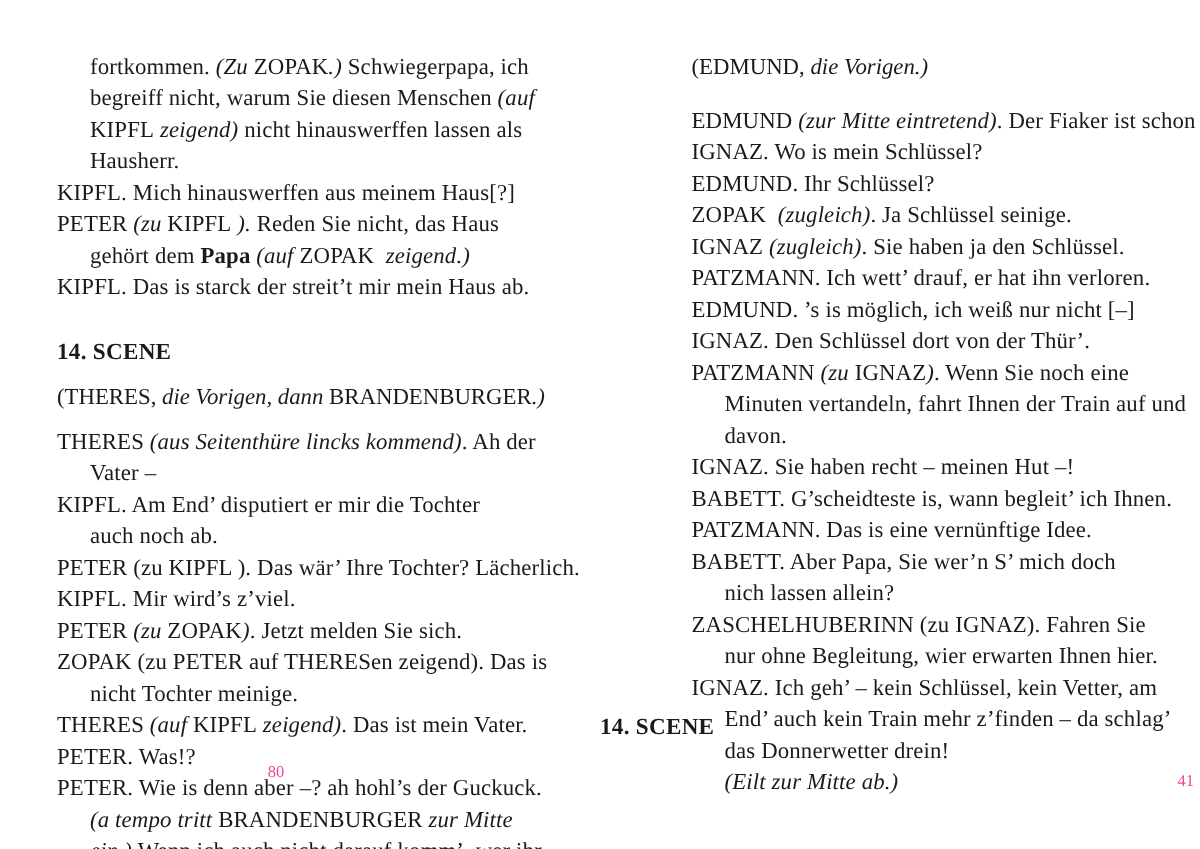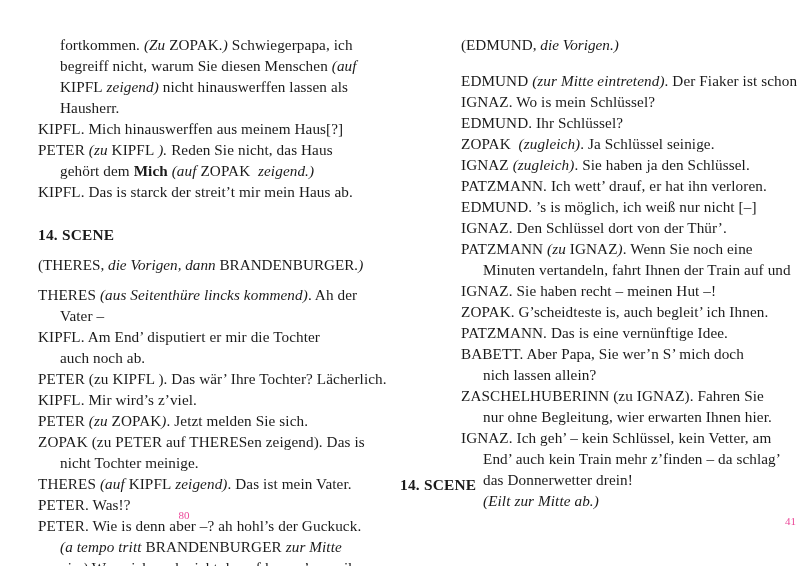--- a/index.html
+++ b/index.html
@@ -107,21 +107,21 @@
       </div>
       <div class="line indent">Hausherr.</div>
 
       <div class="line">
         <span>KIPFL</span><span>. Mich hinauswerffen aus meinem Haus[?]</span>
       </div>
       <div class="line">
         <span>PETER</span><span class="it">&nbsp;(zu&nbsp;</span><span>KIPFL</span><span class="it">&nbsp;).</span><span>&nbsp;Reden Sie nicht, das Haus</span>
       </div>
       <div class="line indent">
-        <span>gehört dem&nbsp;</span><span class="bd">Mich</span><span class="it">&nbsp;(auf&nbsp;</span><span>ZOPAK</span><span class="it">&nbsp; zeigend.)</span>
+        <span>gehört dem&nbsp;</span><span class="bd">Papa</span><span class="it">&nbsp;(auf&nbsp;</span><span>ZOPAK</span><span class="it">&nbsp; zeigend.)</span>
       </div>
       <div class="line">
         <span>KIPFL</span><span>. Das is starck der streit’t mir mein Haus ab.</span>
       </div>
 
       <div class="gap-l"></div>
 
       <div class="scene-heading scene-heading-left">14. SCENE</div>
 
       <div class="gap-s"></div>
@@ -184,22 +184,23 @@
       <div class="line">
         <span>IGNAZ&nbsp;</span><span class="it">(zugleich)</span><span>. Sie haben ja den Schlüssel.</span>
       </div>
       <div class="line">PATZMANN. Ich wett’ drauf, er hat ihn verloren.</div>
       <div class="line">EDMUND. ’s is möglich, ich weiß nur nicht [–]</div>
       <div class="line">IGNAZ. Den Schlüssel dort von der Thür’.</div>
       <div class="line">
         <span>PATZMANN</span><span class="it">&nbsp;(zu&nbsp;</span><span>IGNAZ</span><span class="it">)</span><span>. Wenn Sie noch eine</span>
       </div>
       <div class="line indent">Minuten vertandeln, fahrt Ihnen der Train auf und</div>
+      <div class="line indent">davon.</div>
       <div class="line">IGNAZ. Sie haben recht  – meinen Hut  –!</div>
-      <div class="line">ZOPAK. G’scheidteste is, auch begleit’ ich Ihnen.</div>
+      <div class="line">BABETT. G’scheidteste is, wann begleit’ ich Ihnen.</div>
       <div class="line">PATZMANN. Das is eine vernünftige Idee.</div>
       <div class="line">BABETT. Aber Papa, Sie wer’n S’ mich doch</div>
       <div class="line indent">nich lassen allein?</div>
       <div class="line">ZASCHELHUBERINN (zu IGNAZ). Fahren Sie</div>
       <div class="line indent">nur ohne Begleitung, wier erwarten Ihnen hier.</div>
       <div class="line">IGNAZ. Ich geh’ – kein Schlüssel, kein Vetter, am</div>
       <div class="line indent">End’ auch kein Train mehr z’finden – da schlag’</div>
       <div class="line indent">das Donnerwetter drein!</div>
       <div class="line indent">
         <span class="it">(Eilt zur Mitte ab.)</span>

